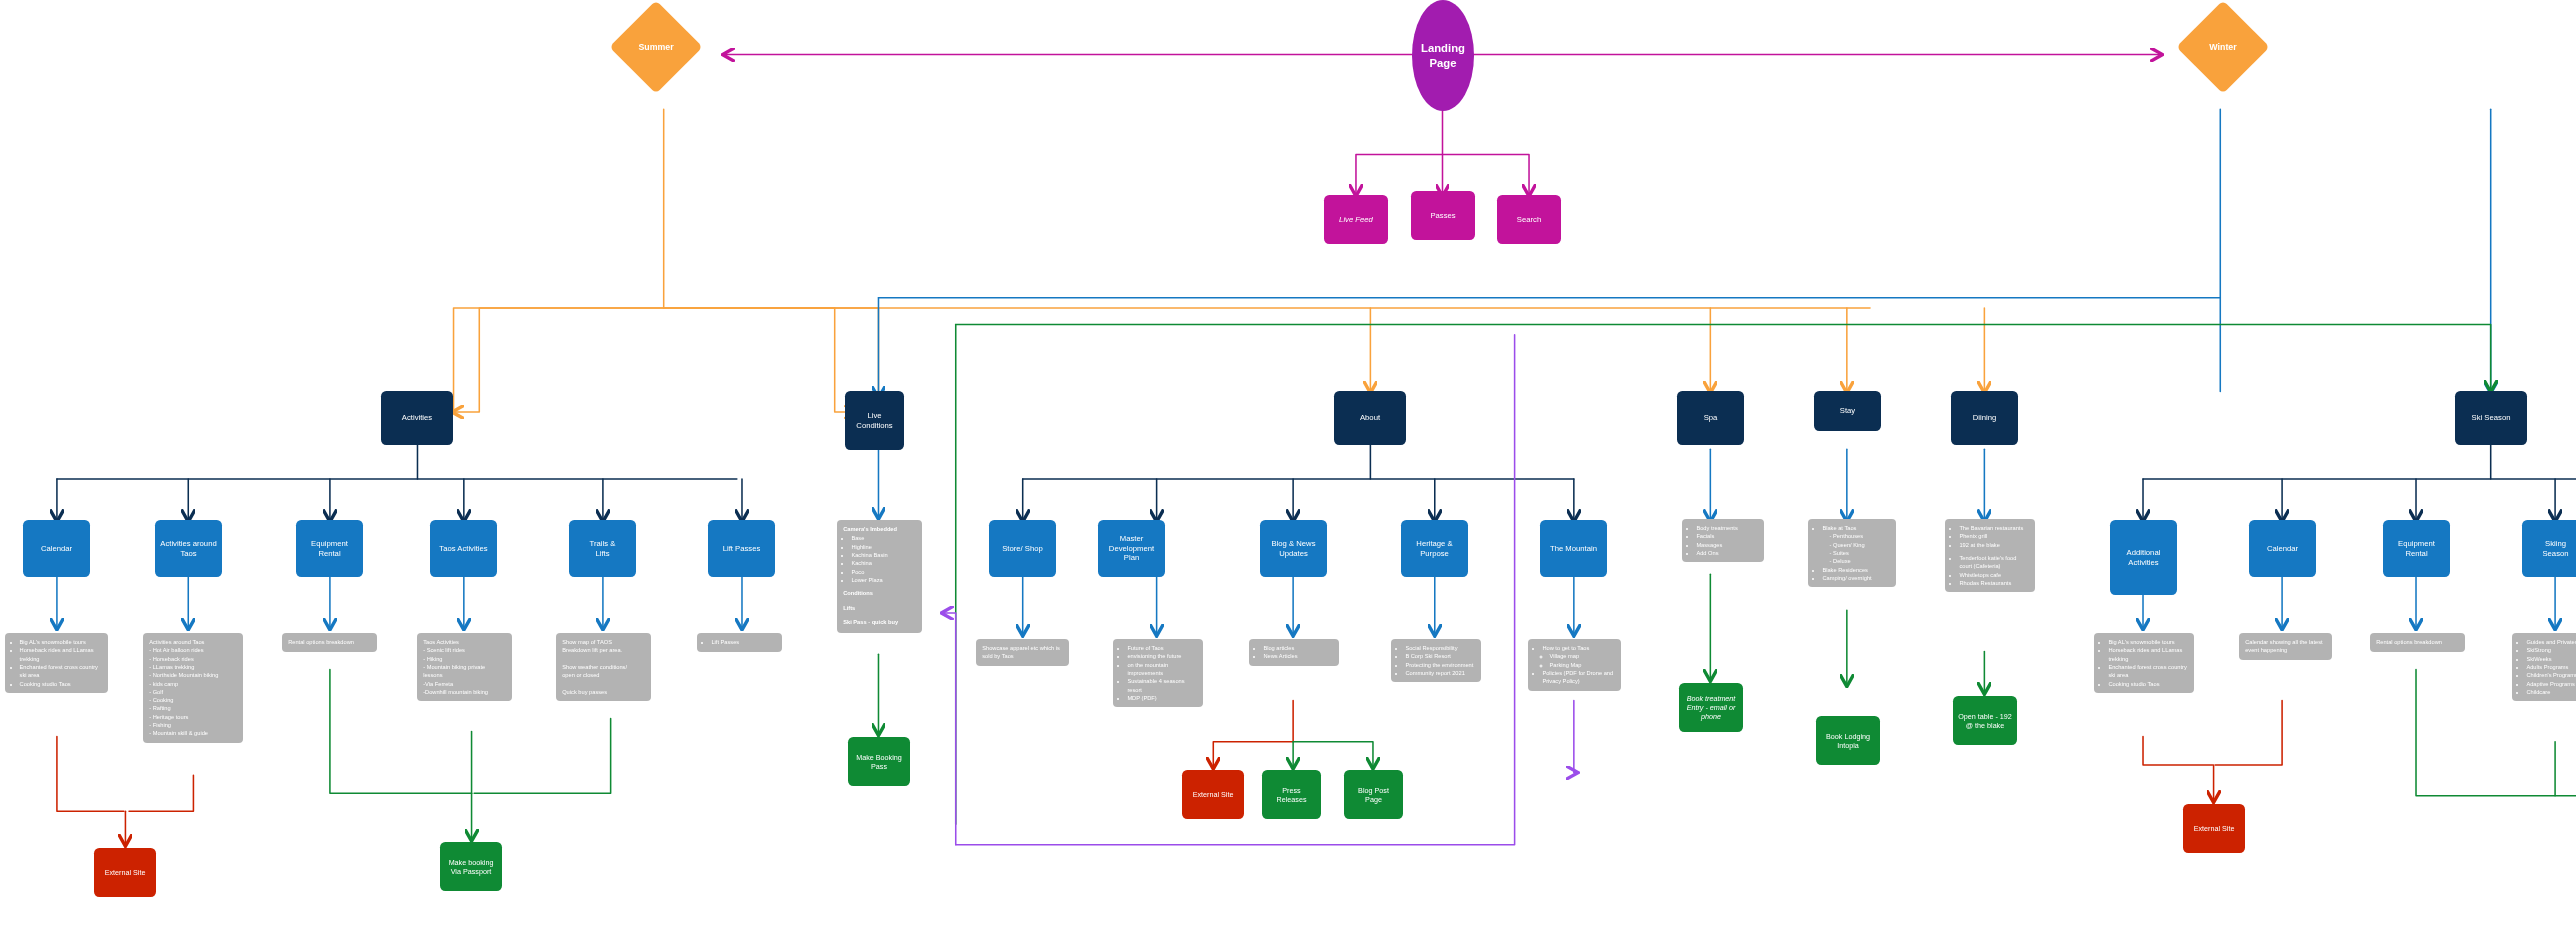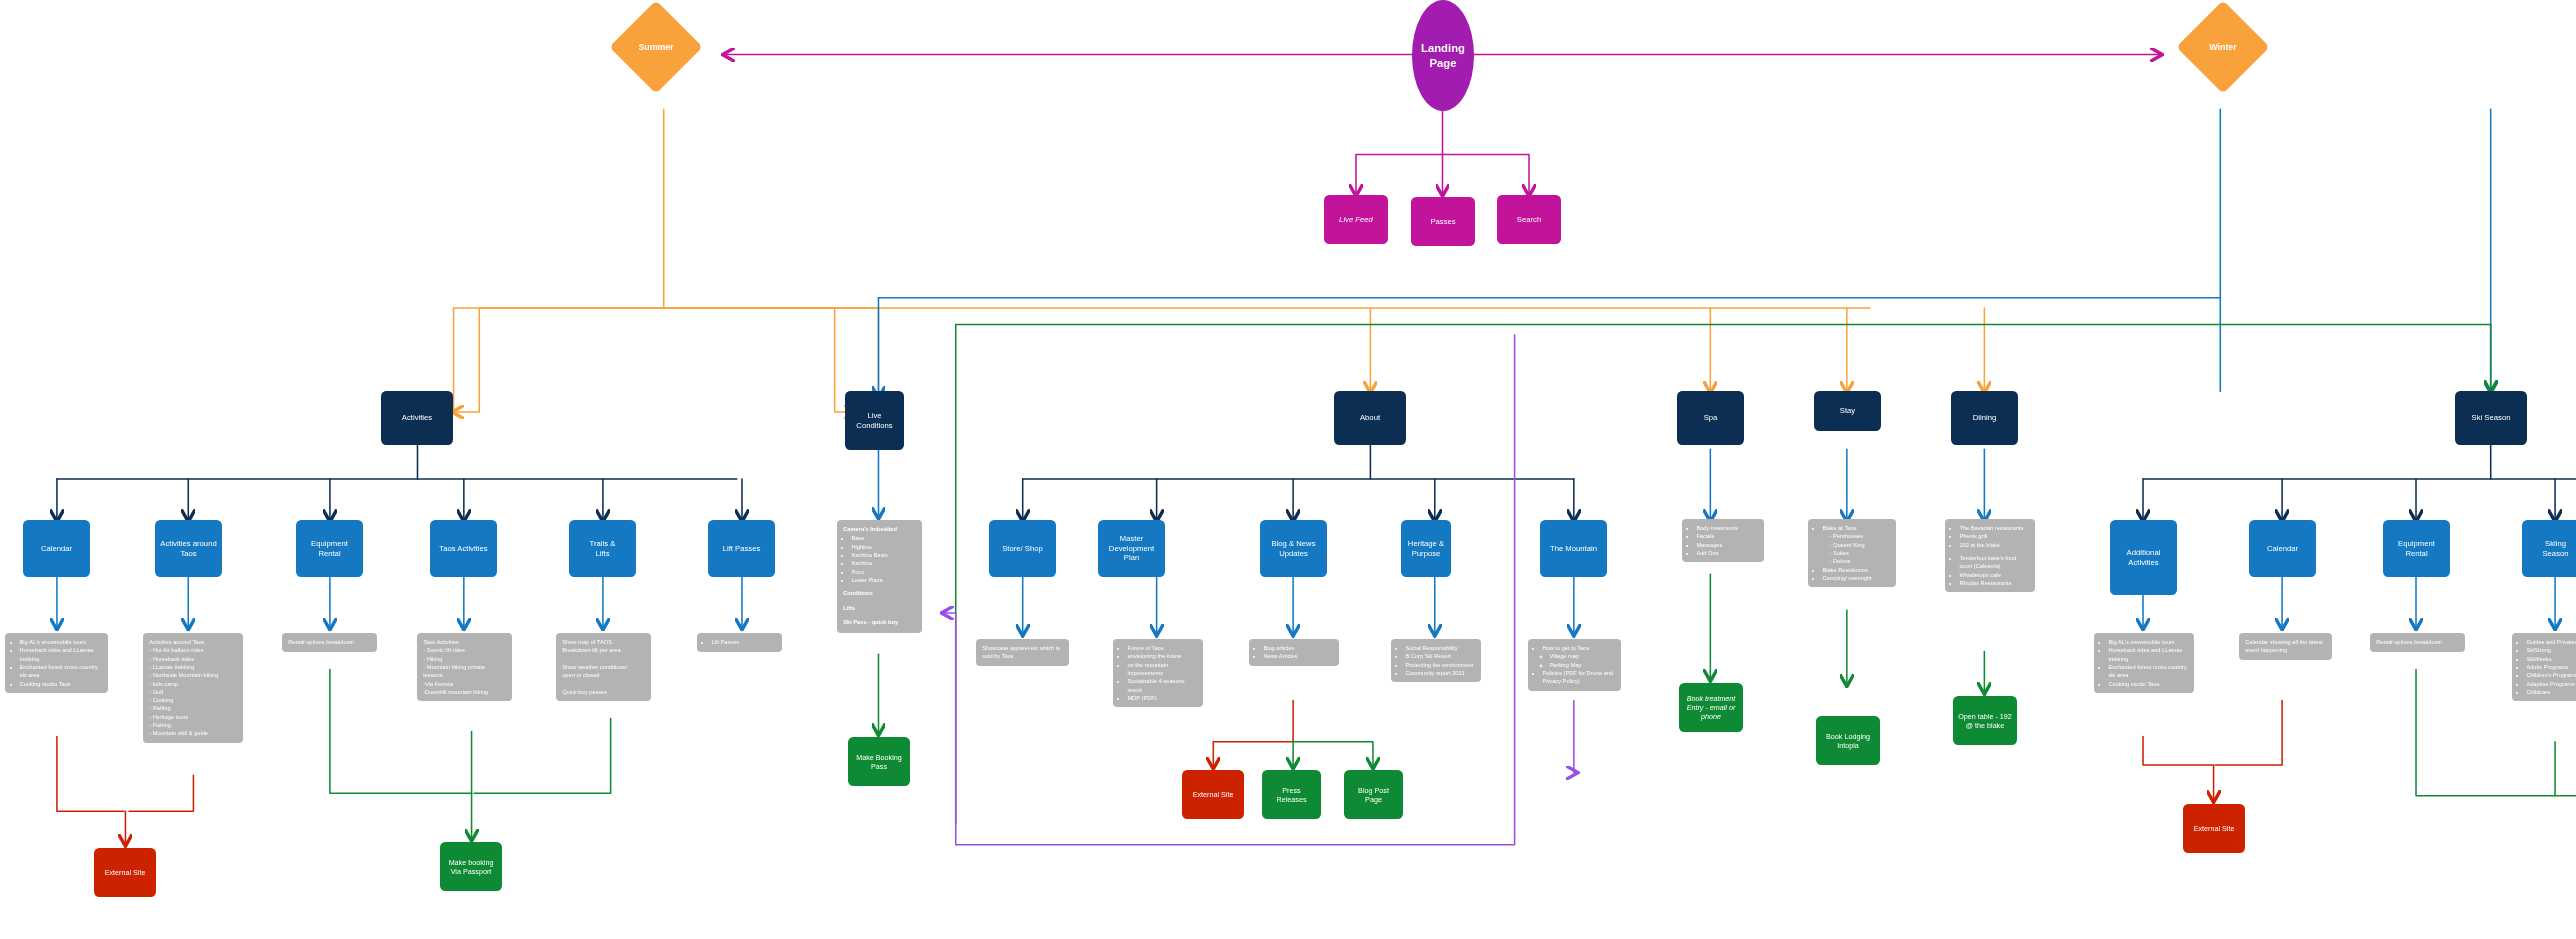--- a/index.html
+++ b/index.html
@@ -178,21 +178,21 @@
   <div class="diamond" style="left:623px;top:14.4px;width:66px;height:66px;">
     <span class="dlabel">Summer</span>
   </div>
   <div class="diamond" style="left:2190px;top:14.4px;width:66px;height:66px;">
     <span class="dlabel">Winter</span>
   </div>
 
   <div class="node n-pink" style="left:1324px;top:195px;width:64px;height:49px;font-style:italic;">
     <span>Live Feed</span>
     </div>
-  <div class="node n-pink" style="left:1411px;top:197px;width:64px;height:49px;">
+  <div class="node n-pink" style="left:1411px;top:191px;width:64px;height:49px;">
     <span>Passes</span>
     </div>
   <div class="node n-pink" style="left:1497px;top:195px;width:64px;height:49px;">
     <span>Search</span>
     </div>
 
   <div class="node n-nav nl" style="left:381px;top:391px;width:72px;height:54px;">
     <span class="nl">Activities</span></div>
   <div class="node n-nav" style="left:845px;top:391px;width:59px;height:59px;">
     <span class="nl">Live
@@ -301,21 +301,21 @@
     </div>
   <div class="node n-sub" style="left:1098px;top:520px;width:67px;height:57px;">
     <span class="nl">Master
 Development
 Plan</span>
     </div>
   <div class="node n-sub" style="left:1260px;top:520px;width:67px;height:57px;">
     <span class="nl">Blog &amp; News
 Updates</span>
     </div>
-  <div class="node n-sub" style="left:1401px;top:520px;width:50px;height:57px;">
+  <div class="node n-sub" style="left:1401px;top:520px;width:67px;height:57px;">
     <span class="nl">Heritage &amp;
 Purpose</span>
     </div>
   <div class="node n-sub" style="left:1540px;top:520px;width:67px;height:57px;">
     <span class="nl">The Mountain</span>
     </div>
 
   <div class="detail" style="left:976px;top:639px;width:93px;">
     <p class="plain">Showcase apparel etc which is sold by Taos</p>
     </div>

